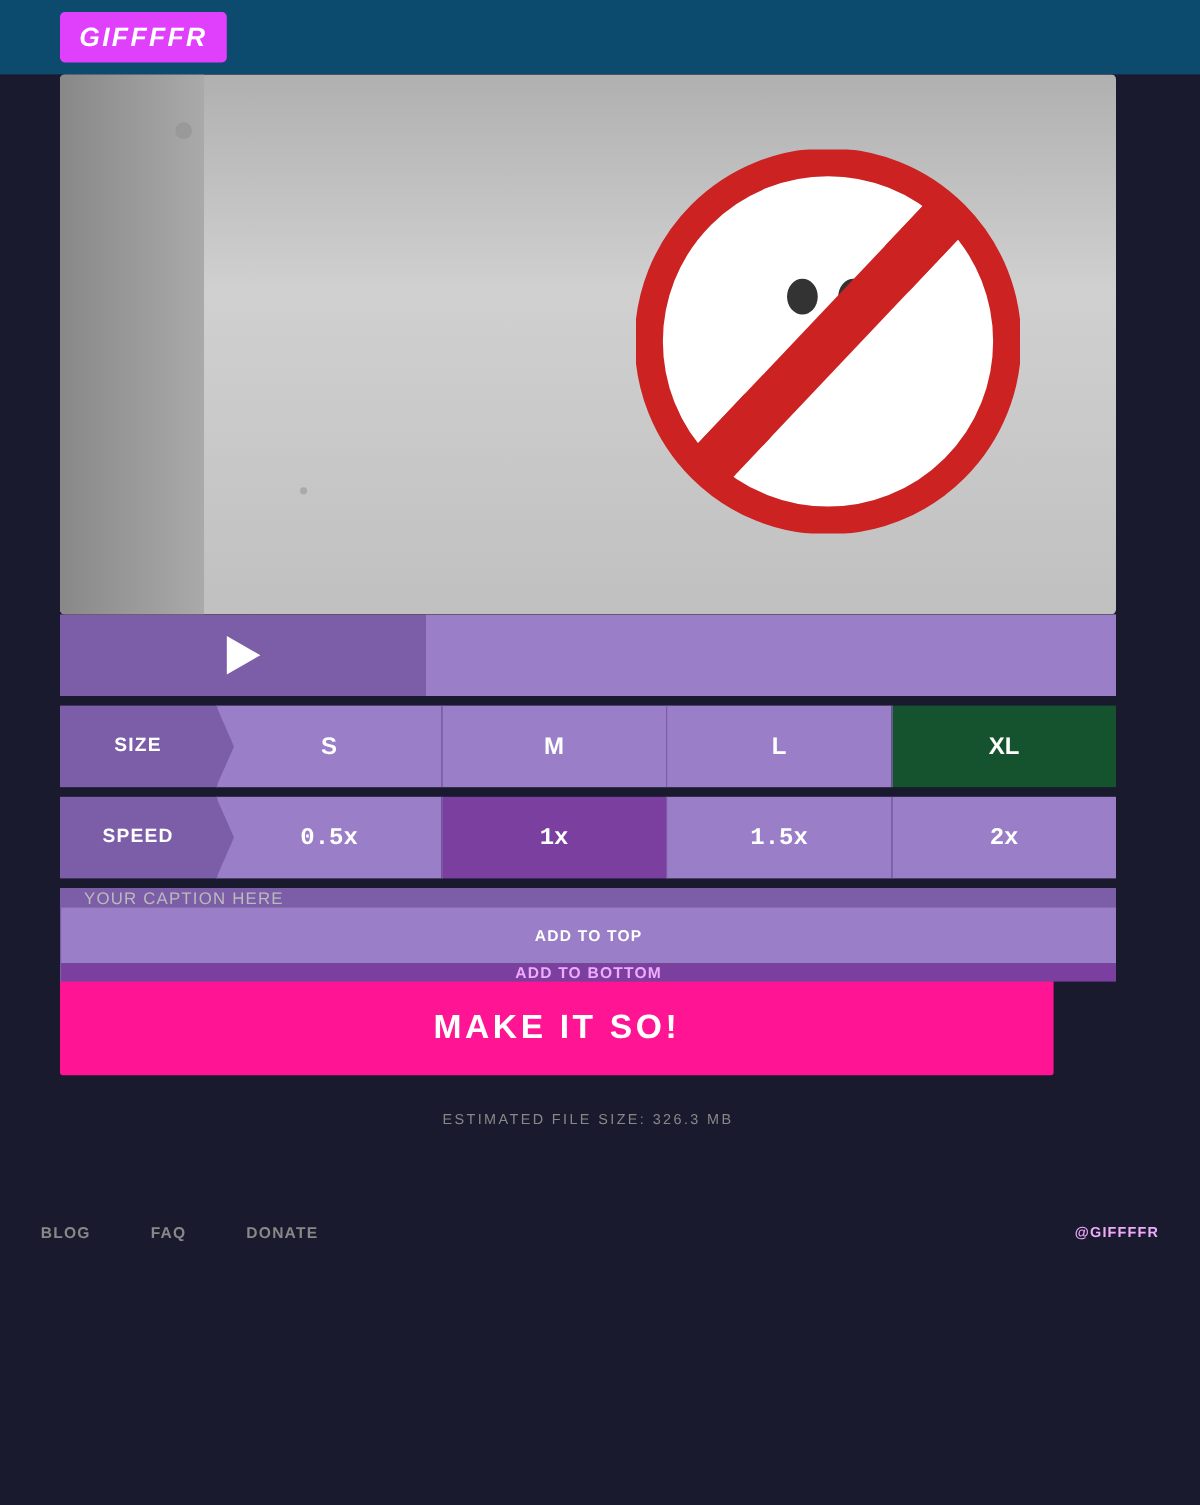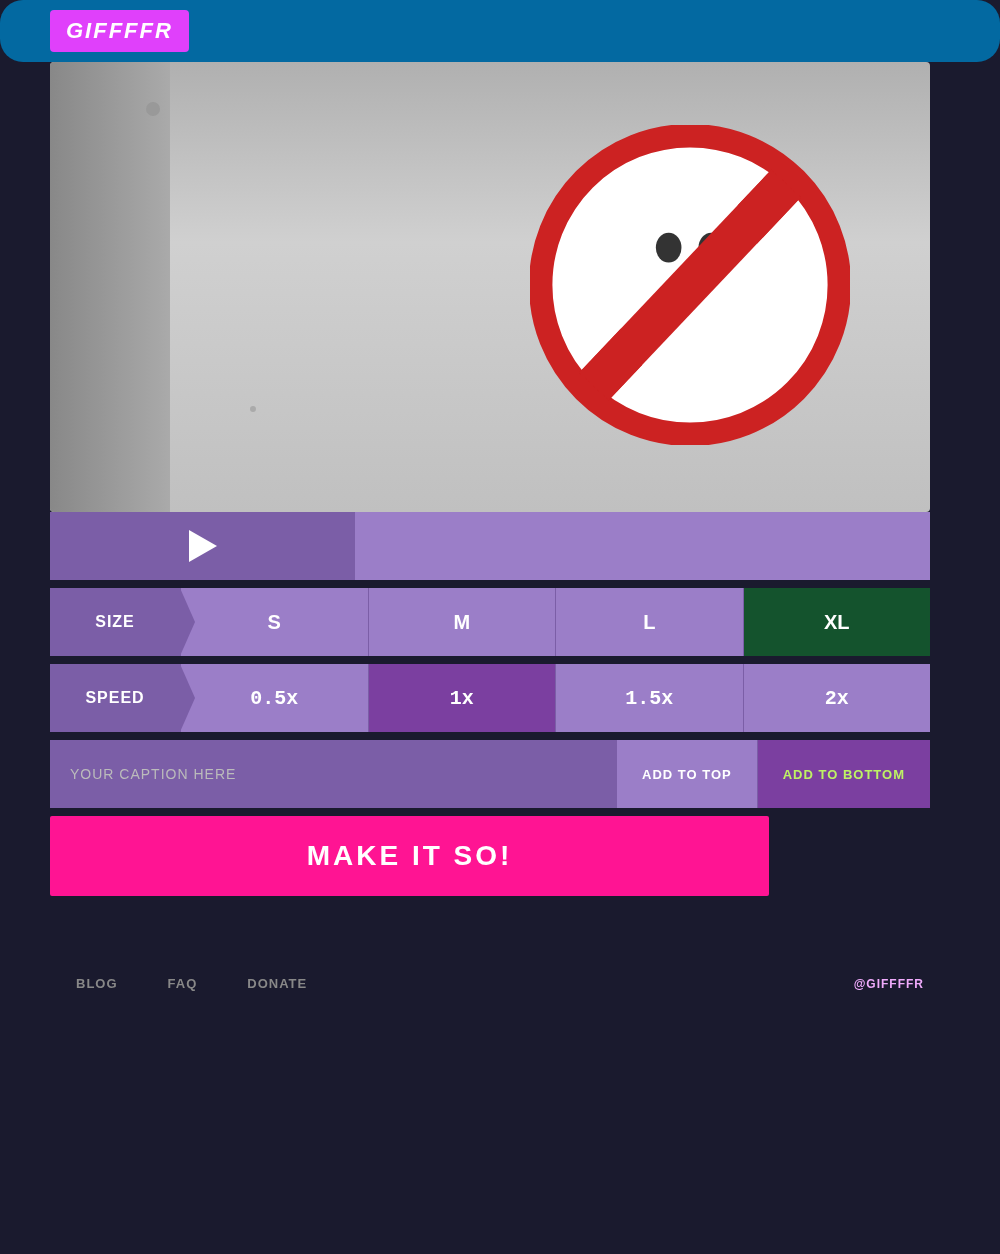--- a/index.html
+++ b/index.html
@@ -12,22 +12,21 @@
       background-color: #1a1a2e;
       font-family: Arial, sans-serif;
       width: 1000px;
       min-height: 1254px;
       color: #fff;
     }
 
     
     .header {
       padding: 10px 50px;
-      background-color: #0369a1;
-      border-radius: 23px;
+      background-color: #0c4a6e;
     }
 
     .logo-box {
       display: inline-block;
       background-color: #e040fb;
       padding: 8px 16px;
       border-radius: 4px;
     }
 
     .logo-text {
@@ -167,20 +166,21 @@
     .speed-option.active {
       background-color: #7b3fa0;
     }
 
     
     .caption-row {
       display: flex;
       width: 880px;
       height: 68px;
       margin-top: 8px;
+      flex-direction: column;
     }
 
     .caption-input-wrap {
       flex: 1;
       background-color: #7b5ea7;
       display: flex;
       align-items: center;
       padding: 0 20px;
     }
 
@@ -215,28 +215,28 @@
 
     .add-bottom-btn {
       background-color: #7b3fa0;
       display: flex;
       align-items: center;
       justify-content: center;
       padding: 0 25px;
       font-size: 13px;
       font-weight: bold;
       letter-spacing: 1px;
-      color: #bef264;
+      color: #f0abfc;
       cursor: pointer;
       border-left: 1px solid #7b5ea7;
     }
 
     
     .make-it-btn {
-      width: 719px;
+      width: 828px;
       height: 80px;
       background-color: #ff1493;
       display: flex;
       align-items: center;
       justify-content: center;
       margin-top: 8px;
       cursor: pointer;
       border-radius: 2px;
     }
 
@@ -253,22 +253,22 @@
       margin-top: 30px;
       font-size: 12px;
       letter-spacing: 2px;
       color: #888;
       width: 880px;
     }
 
     
     .footer {
       display: flex;
-      align-items: center;
-      padding: 40px 76px;
+      align-items: flex-start;
+      padding: 40px 34px;
       margin-top: 40px;
     }
 
     .footer-link {
       color: #888;
       font-size: 13px;
       font-weight: bold;
       letter-spacing: 1px;
       margin-right: 50px;
       cursor: pointer;
@@ -423,20 +423,21 @@
     </div>
     <div class="add-bottom-btn">
       <span>ADD TO BOTTOM</span>
     </div>
   </div>
 
   <div class="make-it-btn">
     <span class="make-it-text">MAKE IT SO!</span>
   </div>
 
+  <div class="file-size">ESTIMATED FILE SIZE: 326.3 MB</div>
 
 </div>
 
 <div class="footer">
   <a class="footer-link">BLOG</a>
   <a class="footer-link">FAQ</a>
   <a class="footer-link">DONATE</a>
   <span class="footer-handle">@GIFFFFR</span>
 </div>
 

